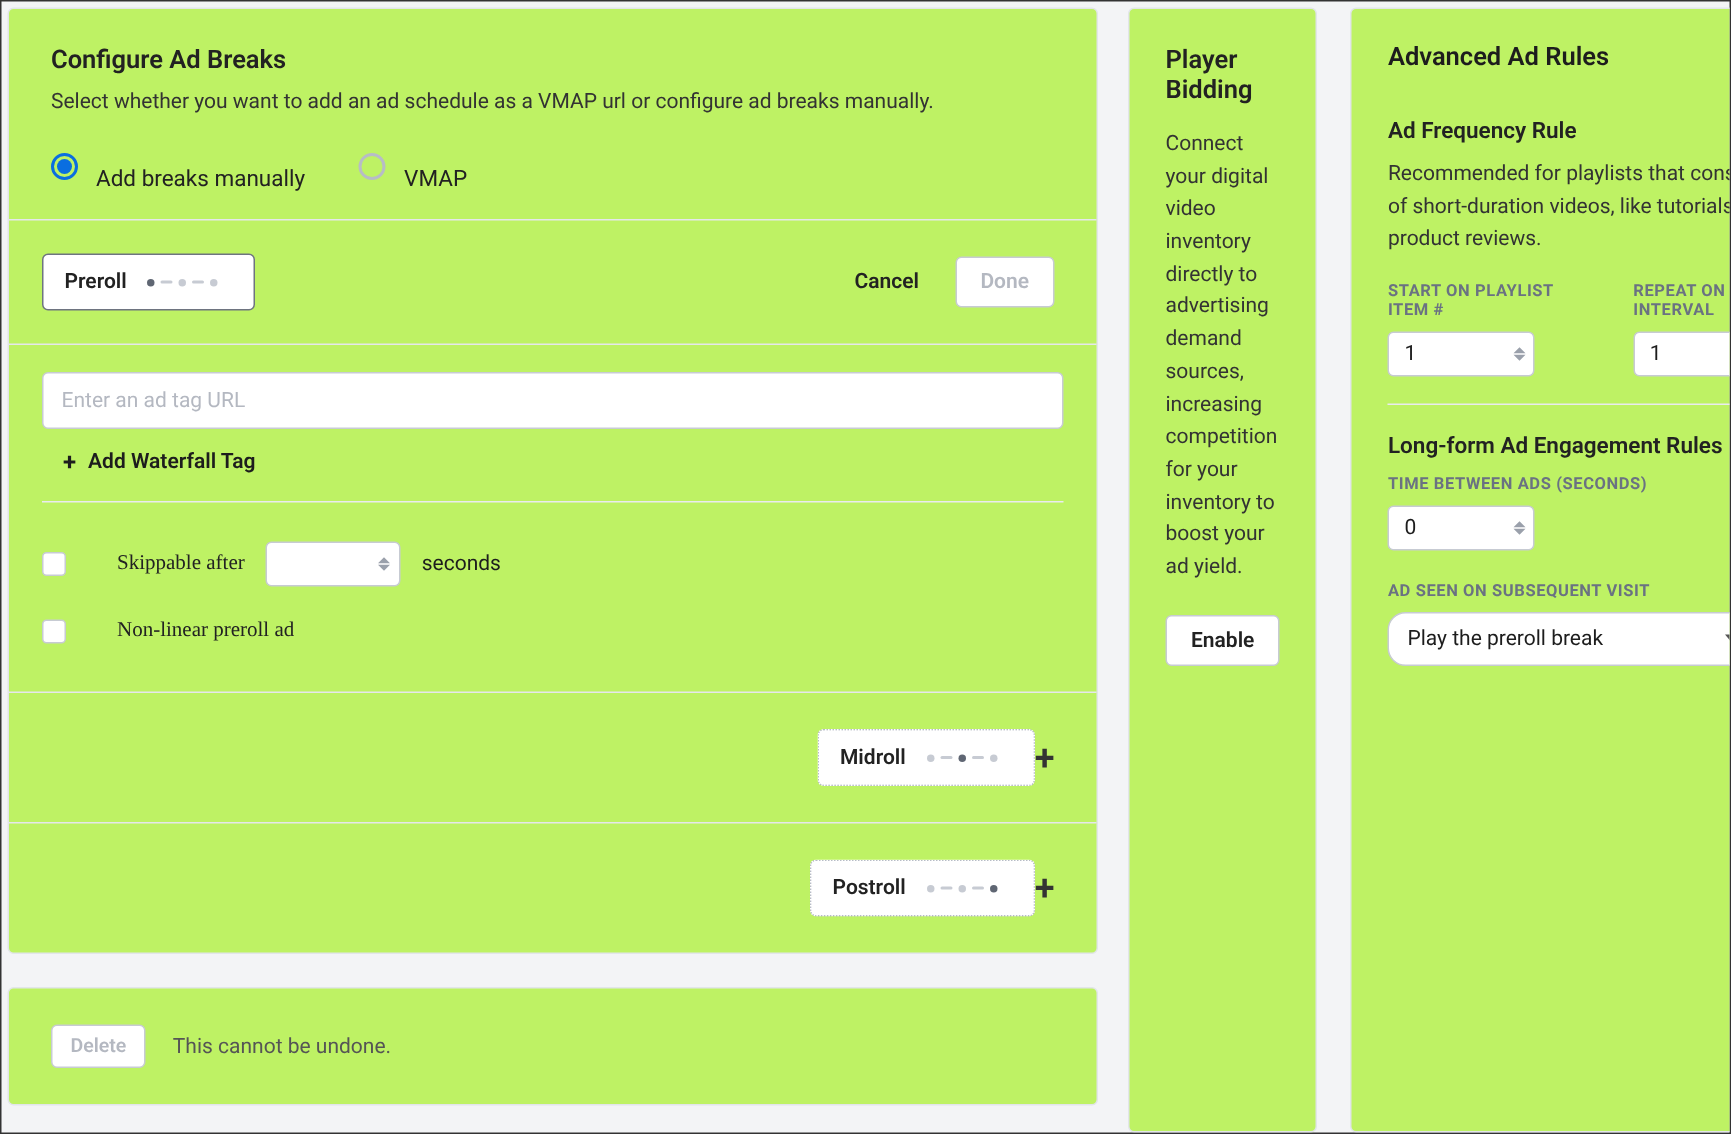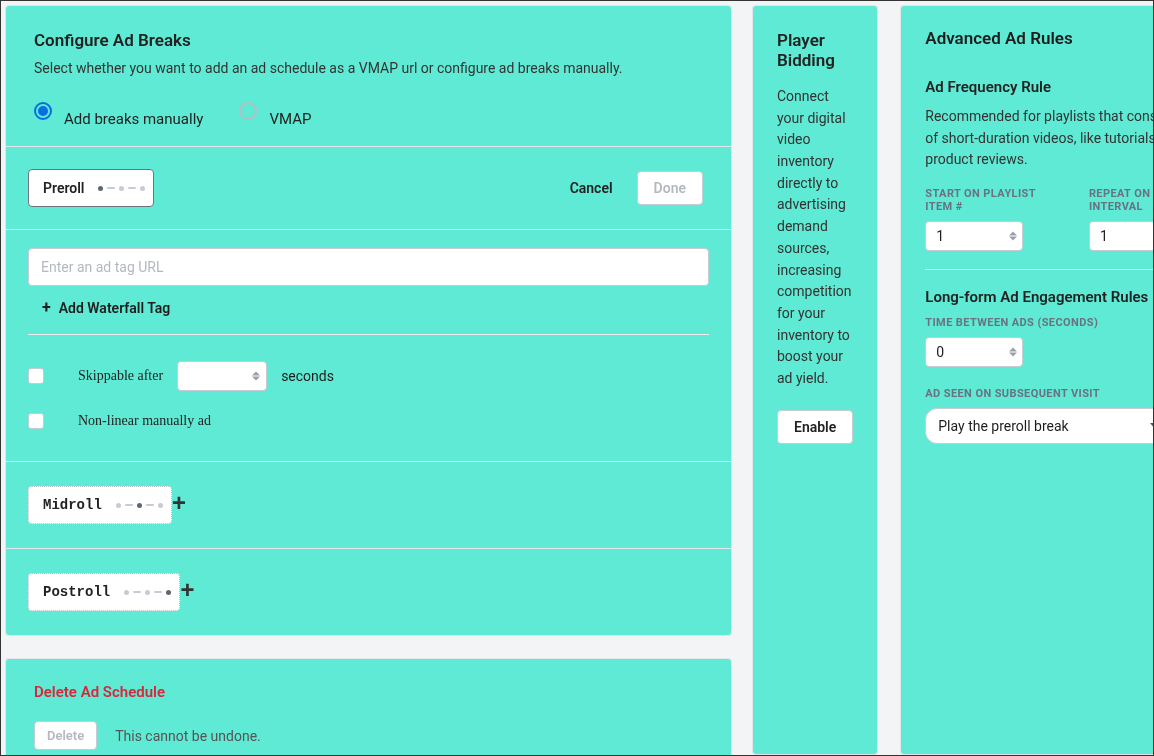--- a/index.html
+++ b/index.html
@@ -28,21 +28,21 @@
     flex-direction: column;
     gap: 22px;
   }
   .col-right {
     flex: 1;
     display: flex;
     flex-direction: row;
     gap: 22px;
   }
   .card {
-    background: #5eead4;
+    background: #bef264;
     border: 1px solid #e2e5ea;
     border-radius: 4px;
   }
   
   .configure-header {
     padding: 24px 28px 18px 28px;
   }
   .configure-header h2 {
     margin: 0 0 10px 0;
     font-size: 17px;
@@ -94,21 +94,21 @@
     align-items: center;
     justify-content: space-between;
     padding: 22px 28px 22px 22px;
   }
   .chip {
     display: inline-flex;
     align-items: center;
     gap: 10px;
     border: 1px solid #6e7480;
     border-radius: 4px;
-    padding: 10px 8px 10px 14px;
+    padding: 10px 24px 10px 14px;
     background: #fff;
     cursor: pointer;
   }
   .chip.dashed {
     border: 1.5px dotted #b7bcc6;
   }
   .chip-label {
     font-size: 14px;
     font-weight: 600;
     color: #222;
@@ -224,23 +224,22 @@
   }
   .num-input .spinner .tri {
     width: 0; height: 0; border-left: 4px solid transparent; border-right: 4px solid transparent;
   }
   .num-input .spinner .up { border-bottom: 4px solid #9aa0ab; }
   .num-input .spinner .down { border-top: 4px solid #9aa0ab; }
   
   .break-row {
     display: flex;
     align-items: center;
-    justify-content: flex-start;
+    justify-content: flex-end;
     padding: 24px 28px 24px 22px;
-    font-family: Liberation Mono, monospace;
   }
   .plus-big {
     font-size: 24px;
     font-weight: 600;
     color: #333;
     cursor: pointer;
     line-height: 1;
   }
   
   .delete-card {
@@ -403,21 +402,21 @@
             <span>&nbsp;</span>
             <span class="spinner">
               <span class="tri up"></span>
                 <span class="tri down"></span>
             </span>
           </span>
           <span>seconds</span>
         </div>
         <div class="opt-row" style="margin-top:6px;">
           <span class="checkbox"></span>
-          <span class="opt-label">Non-linear manually ad</span>
+          <span class="opt-label">Non-linear preroll ad</span>
         </div>
       </div>
       <div class="hr"></div>
 
       <div class="break-row">
         <div class="chip dashed">
           <span class="chip-label">Midroll</span>
           <span class="dots">
             <span class="dot"></span>
               <span class="dash"></span>
@@ -439,21 +438,20 @@
               <span class="dot"></span>
               <span class="dash"></span>
               <span class="dot active"></span>
           </span>
         </div>
         <span class="plus-big">+</span>
       </div>
     </div>
 
     <div class="card delete-card">
-      <div class="delete-title">Delete Ad Schedule</div>
       <div class="delete-row">
         <button class="btn small disabled">Delete</button>
         <span class="muted">This cannot be undone.</span>
       </div>
     </div>
   </div>
 
   <div class="col-right">
 
     <div class="card pb-card">

